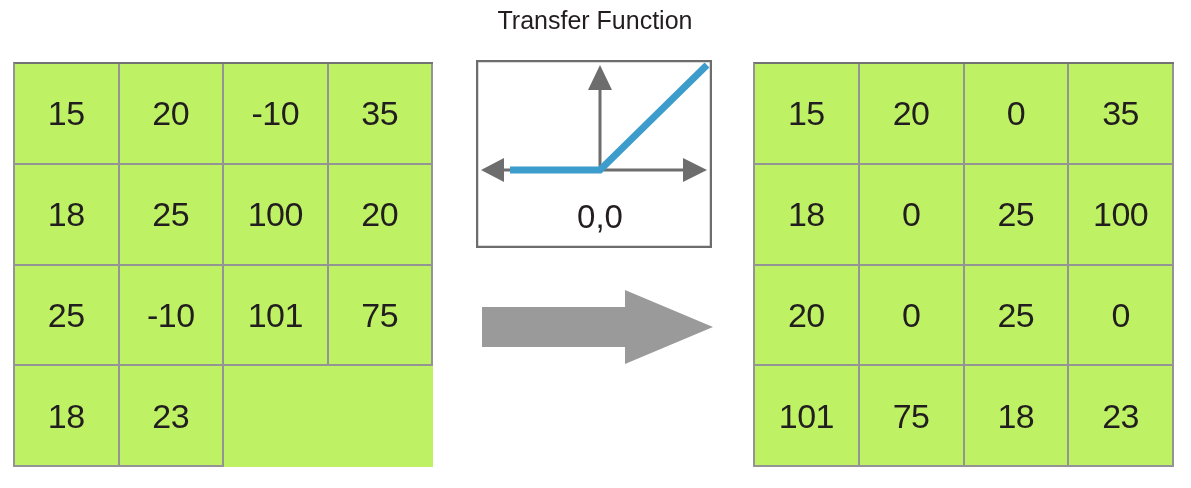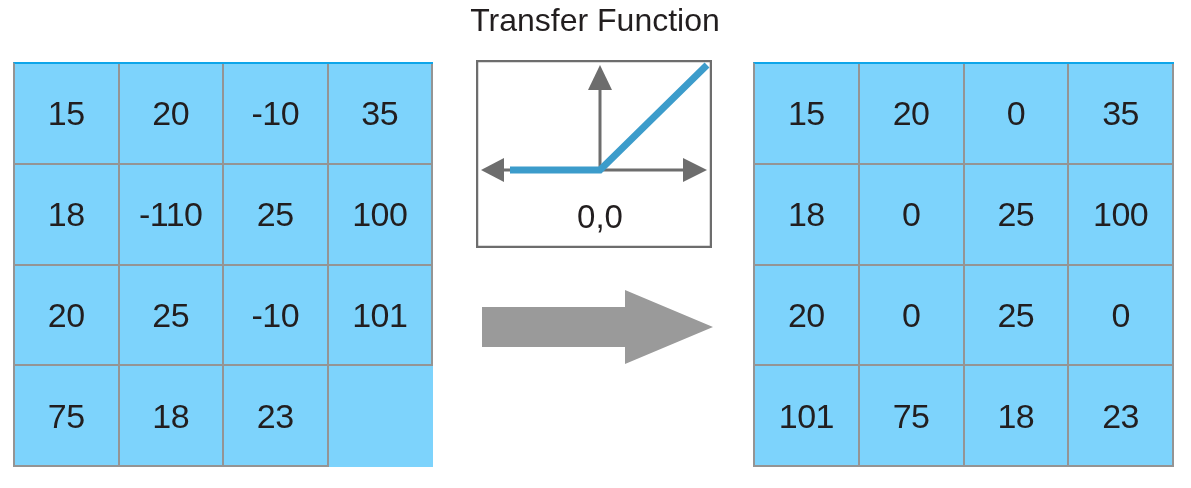--- a/index.html
+++ b/index.html
@@ -19,23 +19,23 @@
     background: #ffffff;
     overflow: hidden;
   }
 
   
   .matrix {
     position: absolute;
     display: grid;
     grid-template-columns: repeat(4, 1fr);
     grid-template-rows: repeat(4, 1fr);
-    border-top: 2px solid #0ea5e9;
+    border-top: 2px solid #737373;
     border-left: 2px solid #949494;
-    background: #7dd3fc;
+    background: #bef264;
     box-sizing: border-box;
   }
   .matrix-cell {
     border-right: 2px solid #949494;
     border-bottom: 2px solid #949494;
     box-sizing: border-box;
     display: flex;
     align-items: center;
     justify-content: center;
     color: #221e1f;
@@ -67,21 +67,21 @@
     width: 270px;
     height: 260px;
   }
   #transfer-title {
     position: absolute;
     left: 0;
     top: 6px;
     width: 270px;
     text-align: center;
     color: #221e1f;
-    font-size: 32px;
+    font-size: 25px;
     line-height: 28px;
     font-family: "Liberation Sans", "DejaVu Sans", sans-serif;
     white-space: nowrap;
     user-select: none;
   }
   #transfer-plot {
     position: absolute;
     left: 16px;
     top: 60px;
     width: 236px;
@@ -106,21 +106,20 @@
 
 <div id="canvas">
 
   <div class="matrix" id="matrix-input">
     <div class="matrix-cell">15</div>
     <div class="matrix-cell">20</div>
     <div class="matrix-cell">-10</div>
     <div class="matrix-cell">35</div>
 
     <div class="matrix-cell">18</div>
-    <div class="matrix-cell">-110</div>
     <div class="matrix-cell">25</div>
     <div class="matrix-cell">100</div>
 
     <div class="matrix-cell">20</div>
     <div class="matrix-cell">25</div>
     <div class="matrix-cell">-10</div>
 
     <div class="matrix-cell">101</div>
     <div class="matrix-cell">75</div>
     <div class="matrix-cell">18</div>

